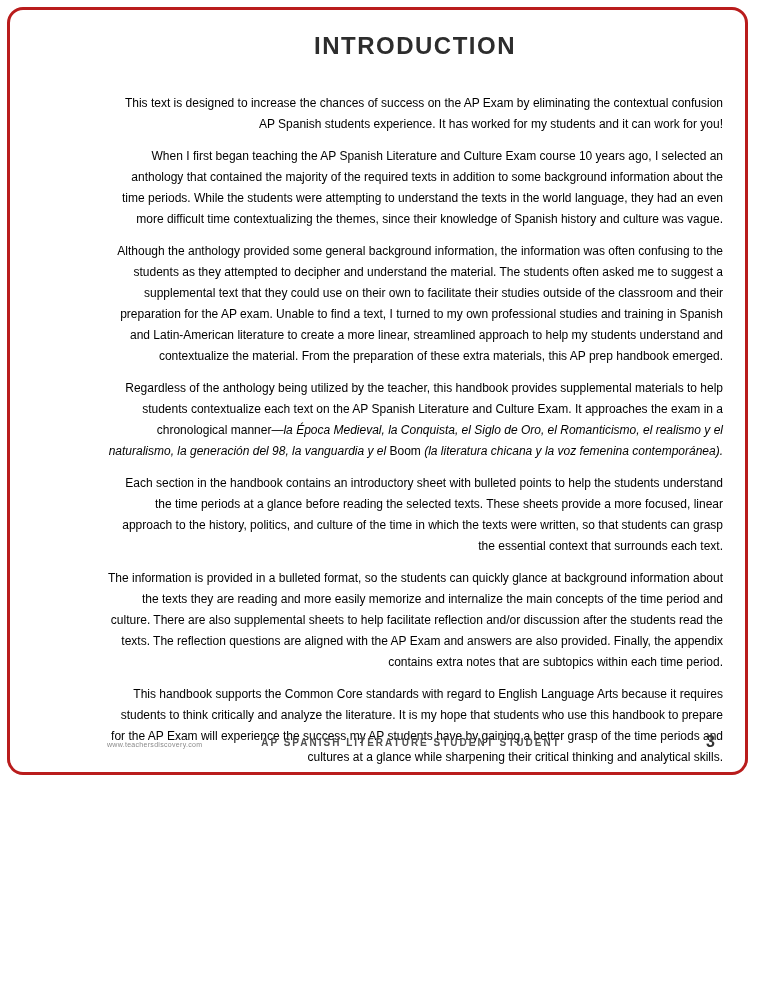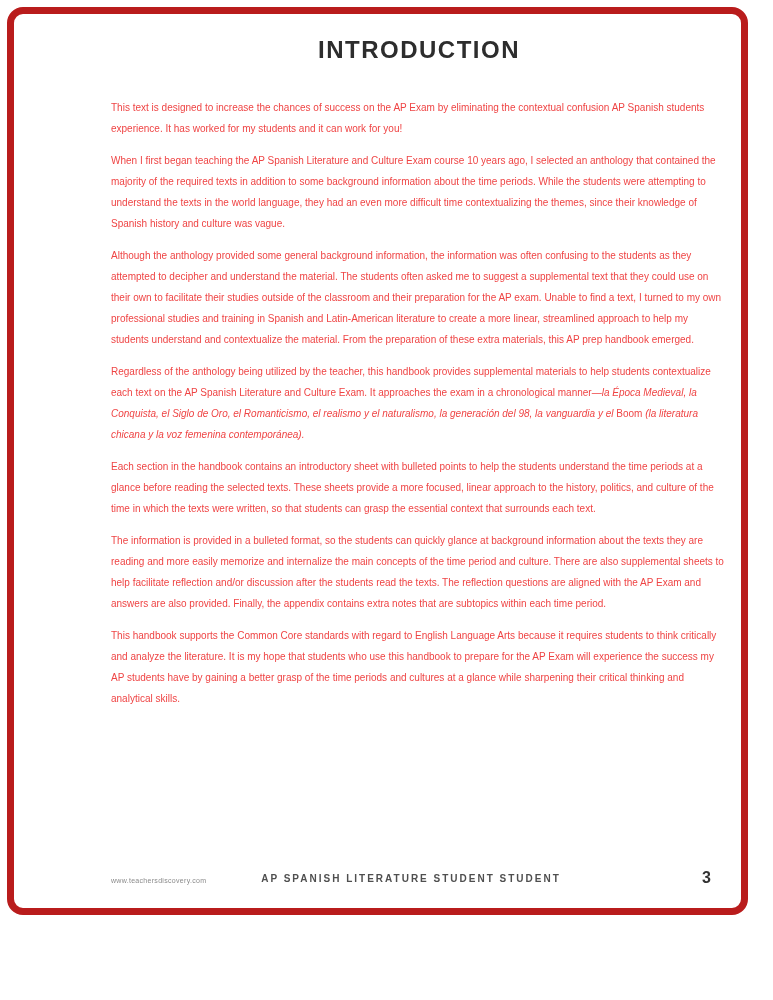--- a/index.html
+++ b/index.html
@@ -8,46 +8,46 @@
     background: #ffffff;
     width: 773px;
     height: 1000px;
     font-family: "Liberation Sans", sans-serif;
   }
   .page-frame {
     position: absolute;
     left: 7px;
     top: 7px;
     width: 741px;   
-    height: 908px;
+    height: 768px;
     box-sizing: border-box;
-    border: 7px solid #b91c1c;
+    border: 3px solid #b91c1c;
     border-radius: 16px;
     background: #ffffff;
   }
   .content {
     position: absolute;
     left: 97px;   
     top: 22px;
     width: 616px;
   }
   h1.page-title {
     margin: 0 0 33px 0;
     text-align: center;
     font-size: 24px;
     font-weight: bold;
     letter-spacing: 1.5px;
     color: #2d2d2d;
   }
   .paragraphs p {
     margin: 0 0 11px 0;
-    font-size: 10px;
+    font-size: 12px;
     line-height: 21px;
-    color: #ef4444;
-    text-align: left;
+    color: #000000;
+    text-align: right;
   }
   .paragraphs p em {
   }
   .footer {
     position: absolute;
     left: 97px;
     right: 30px;
     bottom: 21px;
     height: 18px;
   }

